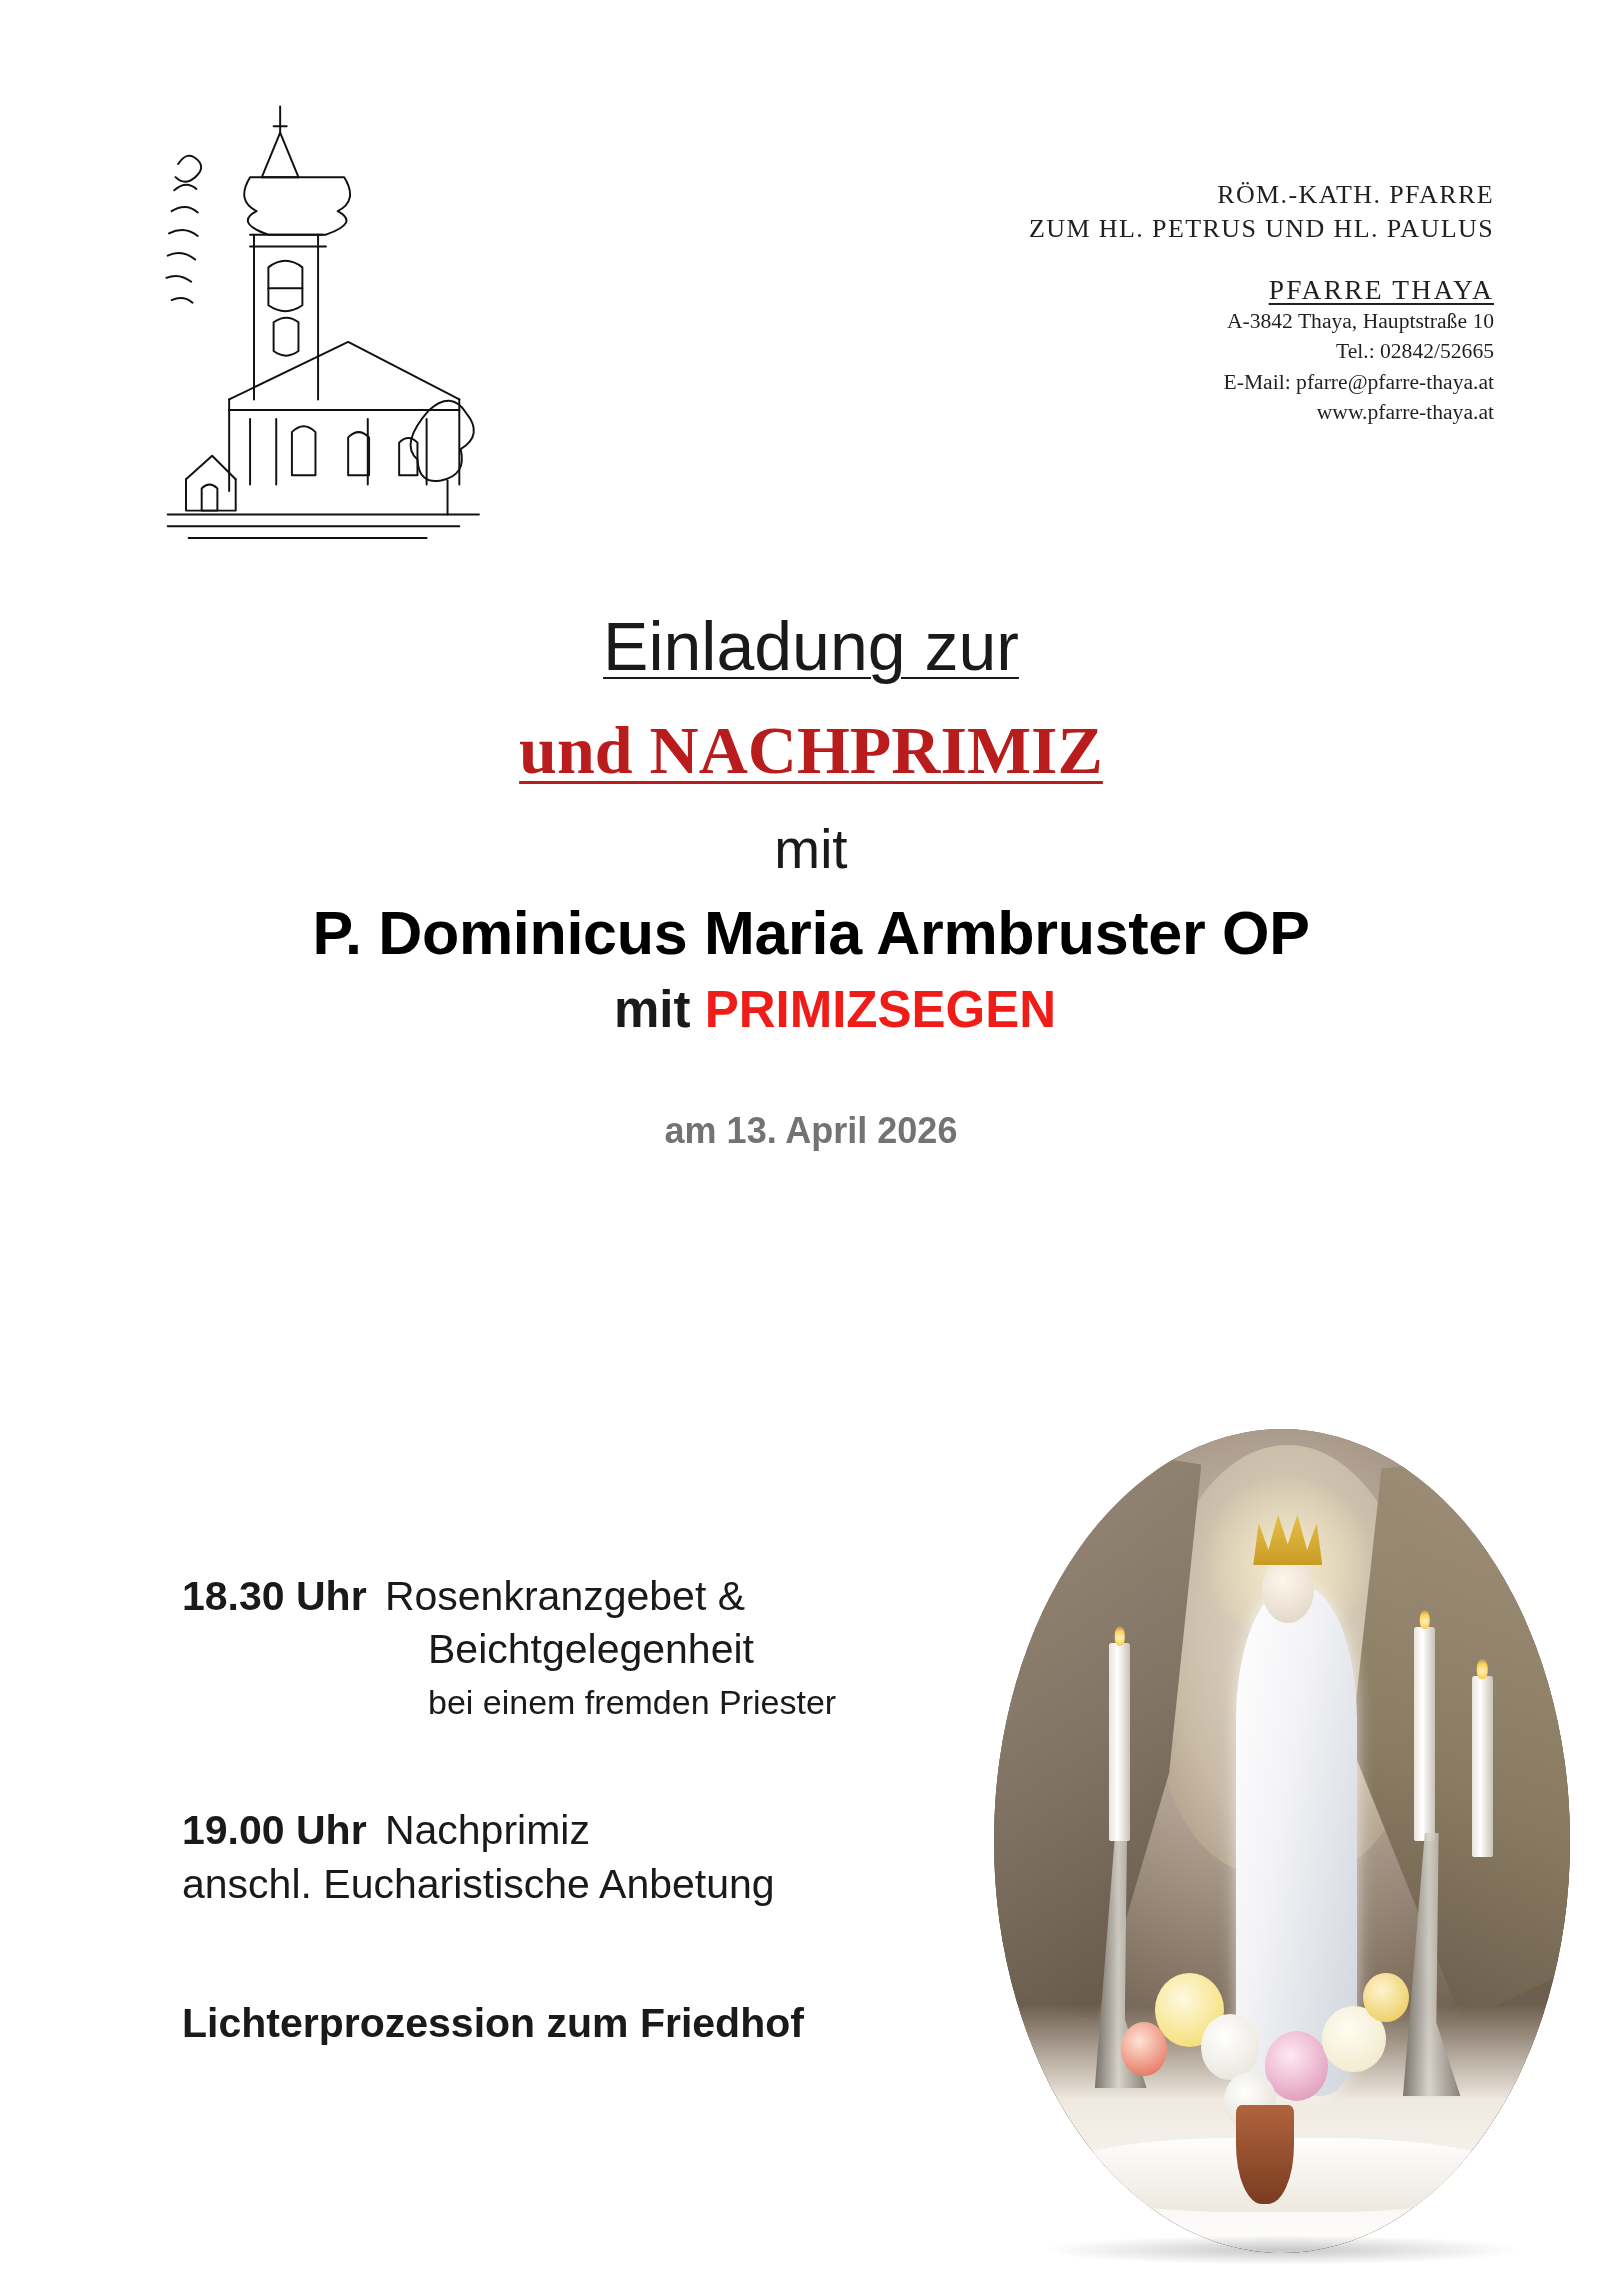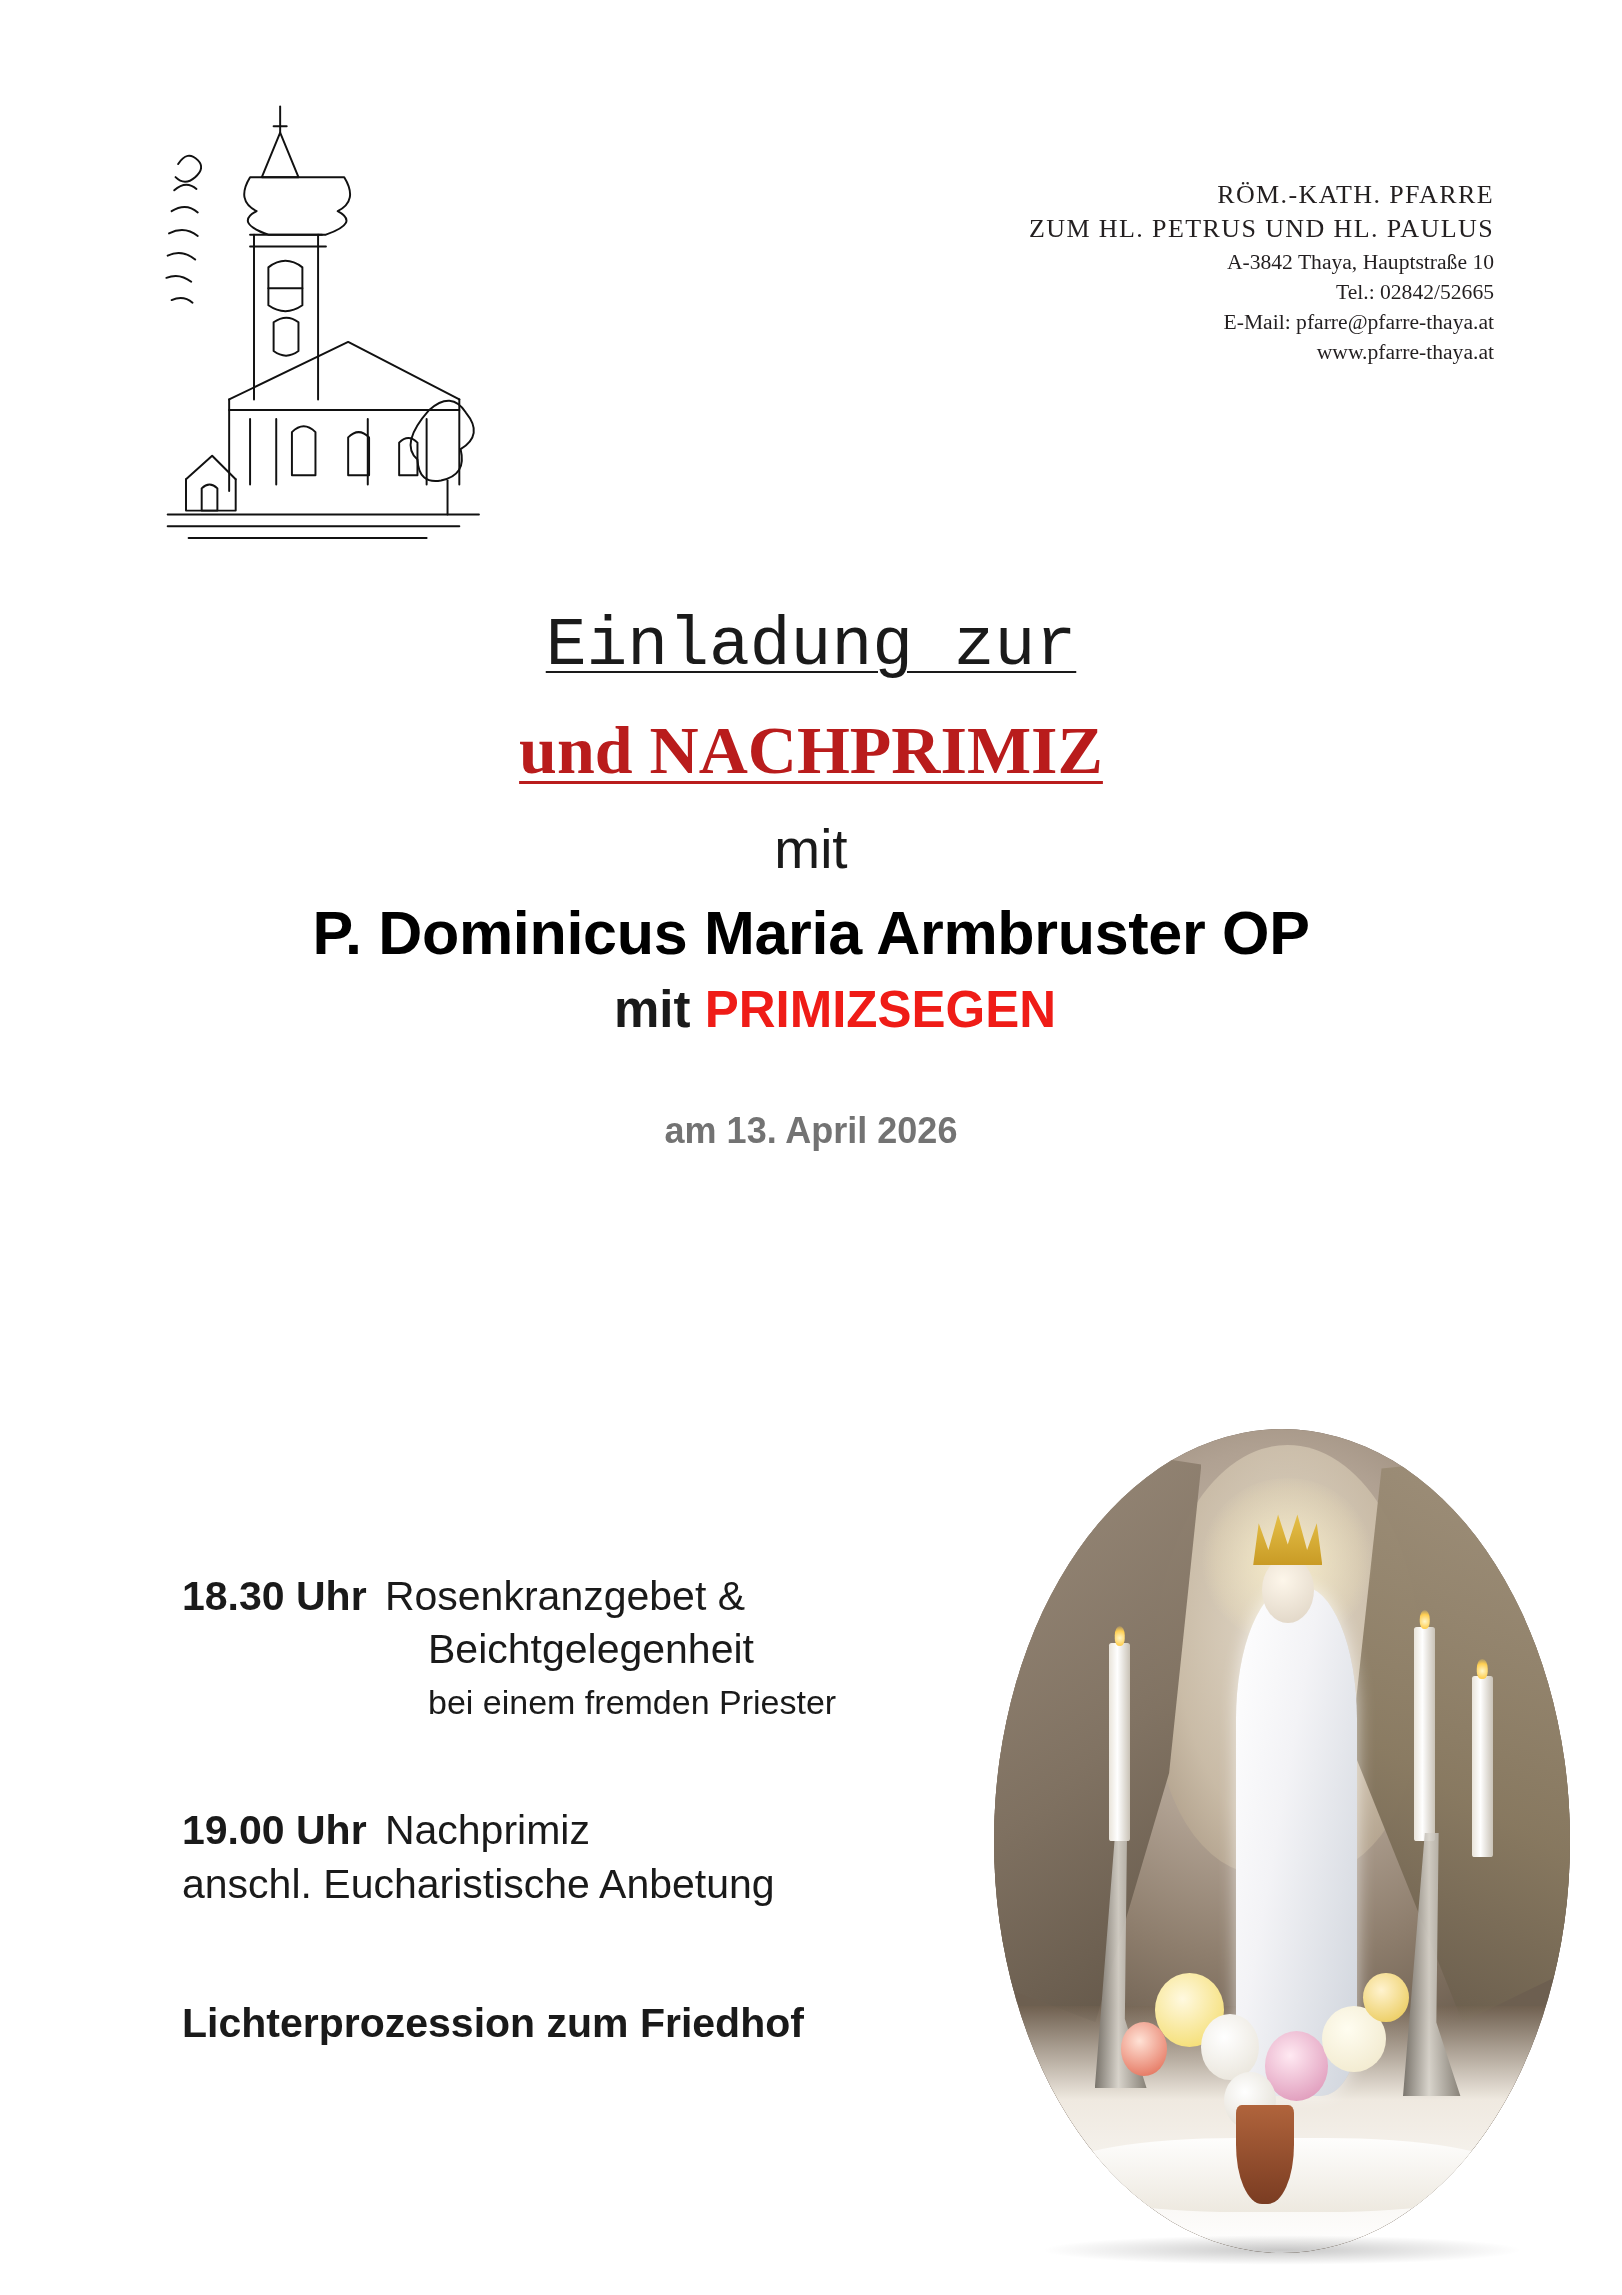--- a/index.html
+++ b/index.html
@@ -69,21 +69,21 @@
 
   
   .invite-wrap {
     position: absolute;
     top: 608px;
     left: 0;
     width: 1622px;
     text-align: center;
   }
   .invite-line1 {
-    font-family: Liberation Mono, monospace;
+    font-family: Liberation Sans, sans-serif;
     font-size: 68px;
     line-height: 1.12;
     color: #1a1a1a;
     text-decoration: underline;
     text-underline-offset: 6.5px;
     text-decoration-thickness: 2px;
   }
   .invite-line2 {
     margin-top: 17px;
     font-family: "Liberation Serif", serif;
@@ -412,20 +412,21 @@
         <path d="M24 646 L500 646"></path>
         <path d="M24 664 L470 664"></path>
         <path d="M56 682 L420 682"></path>
       </g>
     </svg>
   </div>
 
   <div class="parish-block">
     <div class="parish-title-1">RÖM.-KATH. PFARRE</div>
     <div class="parish-title-2">ZUM HL. PETRUS UND HL. PAULUS</div>
+    <div class="parish-name">PFARRE THAYA</div>
     <div class="parish-line">A-3842 Thaya, Hauptstraße 10</div>
     <div class="parish-line">Tel.: 02842/52665</div>
     <div class="parish-line">E-Mail: pfarre@pfarre-thaya.at</div>
     <div class="parish-line">www.pfarre-thaya.at</div>
   </div>
 </div>
 
 <div class="invite-wrap">
   <div class="invite-line1">Einladung zur</div>
   <div class="invite-line3">und NACHPRIMIZ</div>

